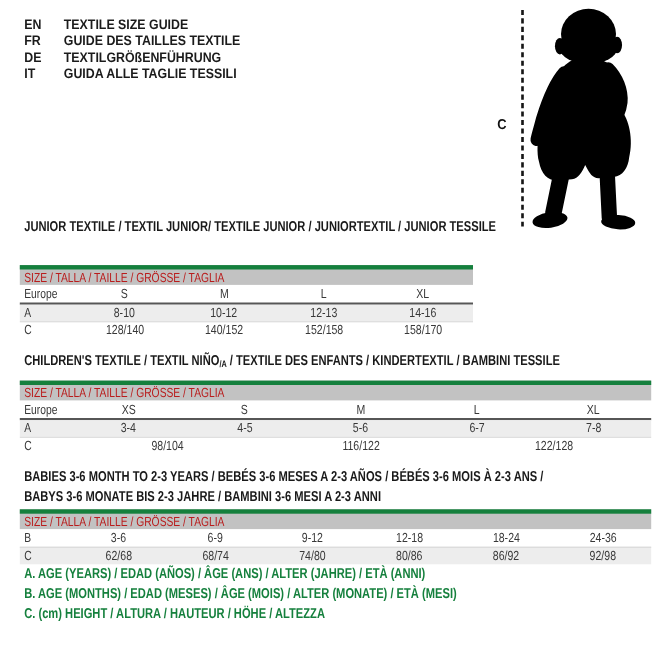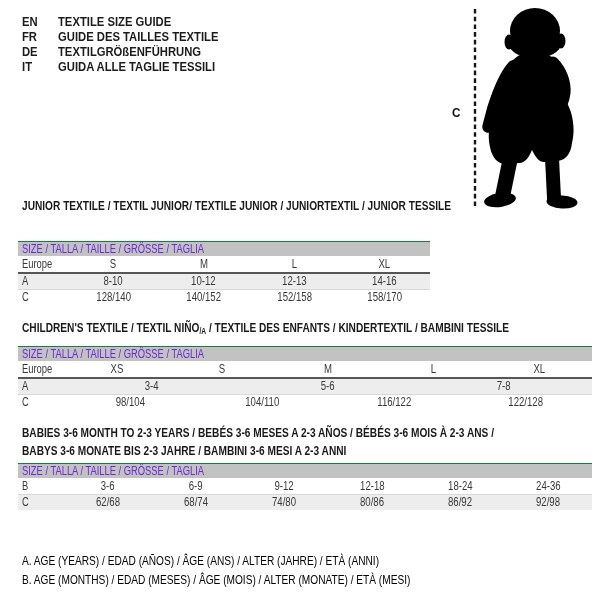--- a/index.html
+++ b/index.html
@@ -25,32 +25,32 @@
   
   .sec-title { position:absolute; left:22px; font-weight:bold; font-size:13px; color:#191919; white-space:nowrap; }
   .sec-title-2line { line-height:18px; }
   .subscript { font-size:8.5px; vertical-align:-2px; }
 
   
   .tbl { position:absolute; left:18px; font-size:12px; color:#383838; }
   .tbl-1 { top:241px; width:412px; }
   .tbl-2 { top:346px; width:574px; }
   .tbl-3 { top:463px; width:574px; }
-  .band { height:14px; line-height:14px; background:#c2c2c2; border-top:1px solid #15803d; color:#6d28d9; padding-left:4px;text-decoration:underline; }
+  .band { height:14px; line-height:14px; background:#c2c2c2; border-top:4px solid #15803d; color:#b91c1c; padding-left:4px;text-decoration:underline; }
   .trow { display:flex; height:15px; line-height:15px; }
   .trow.rhead { height:16px; line-height:16px; border-bottom:2px solid #565656; }
   .trow.rowb { height:16px; line-height:16px; }
   .trow.shade { background:#ededed; }
   .trow.thinline { border-top:1px solid #d8d8d8; }
   .tcell { flex:1; text-align:center; }
   .tcell.lab { flex:0 0 42px; text-align:left; padding-left:4px; }
   .tbl-1 .tcell.lab { flex:0 0 46px; }
 
   
-  .footnotes { position:absolute; left:22px; top:552px; font-weight:normal; font-size:13px; color:#000000; }
+  .footnotes { position:absolute; left:22px; top:512px; font-weight:bold; font-size:13px; color:#15803d; }
   .footnote-line { height:18.5px; line-height:18.5px; }
 </style>
 </head>
 <body>
 
 <div class="page">
 
   <div class="lang-list">
     <div class="lang-row">
       <span class="lang-code"><span class="mtext">EN</span></span>
@@ -127,27 +127,28 @@
       <div class="tcell lab"><span class="ltext">Europe</span></div>
       <div class="tcell"><span class="ctext">XS</span></div>
       <div class="tcell"><span class="ctext">S</span></div>
       <div class="tcell"><span class="ctext">M</span></div>
       <div class="tcell"><span class="ctext">L</span></div>
       <div class="tcell"><span class="ctext">XL</span></div>
     </div>
     <div class="trow shade">
       <div class="tcell lab"><span class="ltext">A</span></div>
       <div class="tcell"><span class="ctext">3-4</span></div>
+      <div class="tcell"><span class="ctext">4-5</span></div>
       <div class="tcell"><span class="ctext">5-6</span></div>
+      <div class="tcell"><span class="ctext">6-7</span></div>
       <div class="tcell"><span class="ctext">7-8</span></div>
     </div>
     <div class="trow thinline">
       <div class="tcell lab"><span class="ltext">C</span></div>
       <div class="tcell"><span class="ctext">98/104</span></div>
-      <div class="tcell"><span class="ctext">104/110</span></div>
       <div class="tcell"><span class="ctext">116/122</span></div>
       <div class="tcell"><span class="ctext">122/128</span></div>
     </div>
   </div>
 
   <div class="sec-title sec-title-2line" style="top:424px;">
     <div><span class="ltext">BABIES 3-6 MONTH TO 2-3 YEARS / BEBÉS 3-6 MESES A 2-3 AÑOS / BÉBÉS 3-6 MOIS À 2-3 ANS /</span></div>
     <div><span class="ltext">BABYS 3-6 MONATE BIS 2-3 JAHRE / BAMBINI 3-6 MESI A 2-3 ANNI</span></div>
   </div>
   <div class="tbl tbl-3">
@@ -168,15 +169,16 @@
       <div class="tcell"><span class="ctext">74/80</span></div>
       <div class="tcell"><span class="ctext">80/86</span></div>
       <div class="tcell"><span class="ctext">86/92</span></div>
       <div class="tcell"><span class="ctext">92/98</span></div>
     </div>
   </div>
 
   <div class="footnotes">
     <div class="footnote-line"><span class="ltext">A. AGE (YEARS) / EDAD (AÑOS) / ÂGE (ANS) / ALTER (JAHRE) / ETÀ (ANNI)</span></div>
     <div class="footnote-line"><span class="ltext">B. AGE (MONTHS) / EDAD (MESES) / ÂGE (MOIS) / ALTER (MONATE) / ETÀ (MESI)</span></div>
+    <div class="footnote-line"><span class="ltext">C. (cm) HEIGHT / ALTURA / HAUTEUR / HÖHE / ALTEZZA</span></div>
   </div>
 
 </div>
 
 </body></html>

